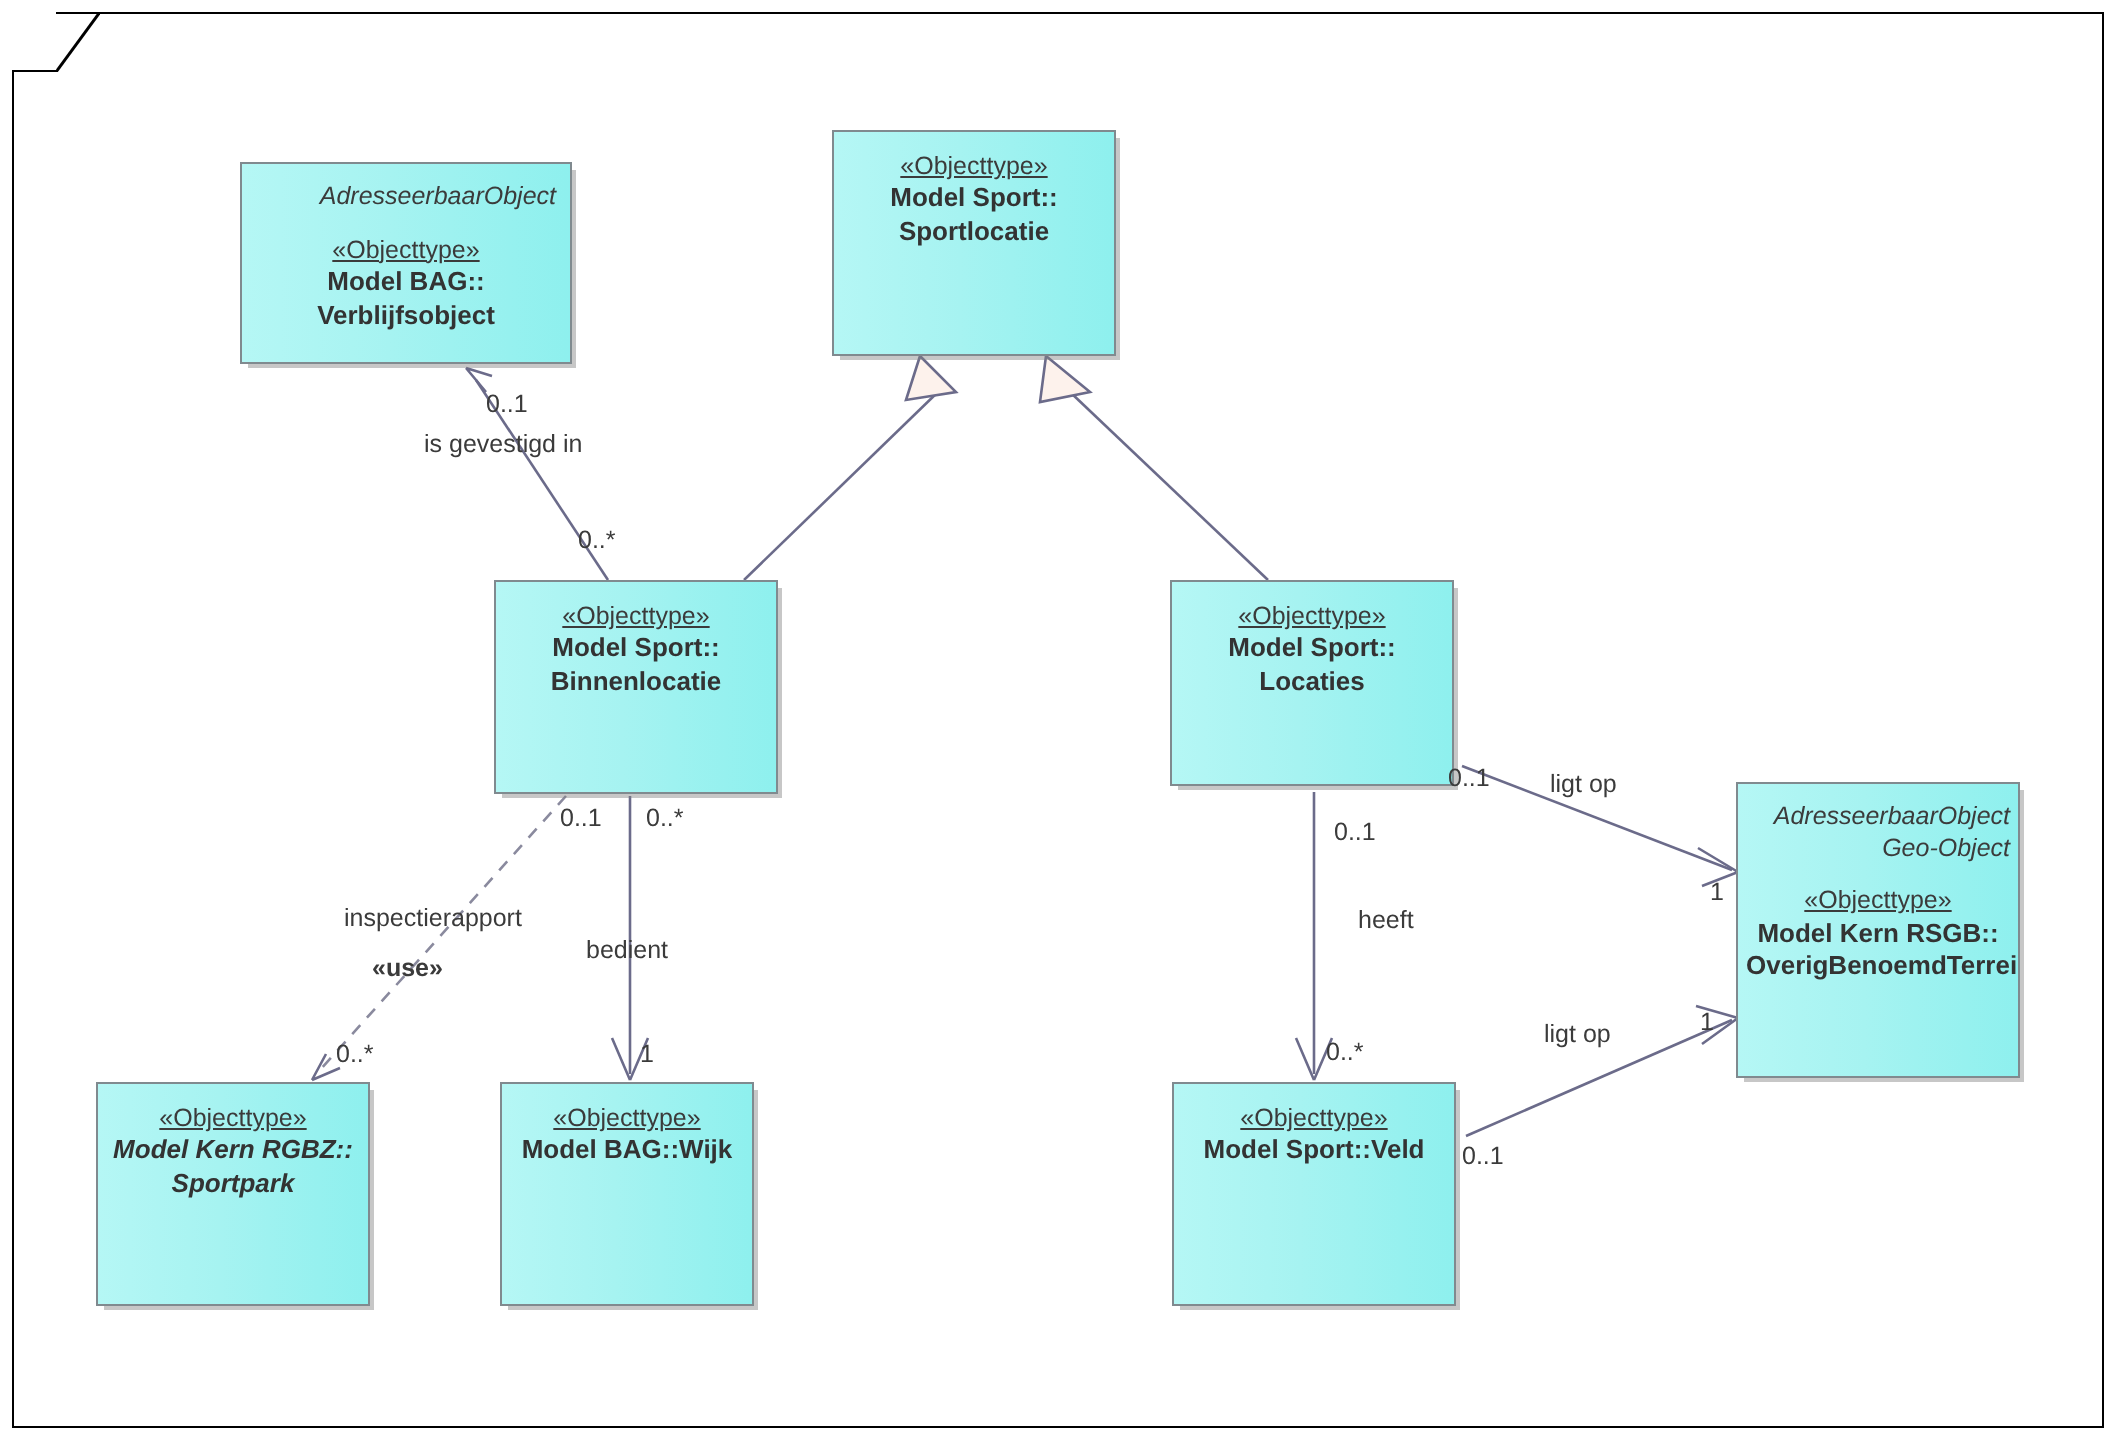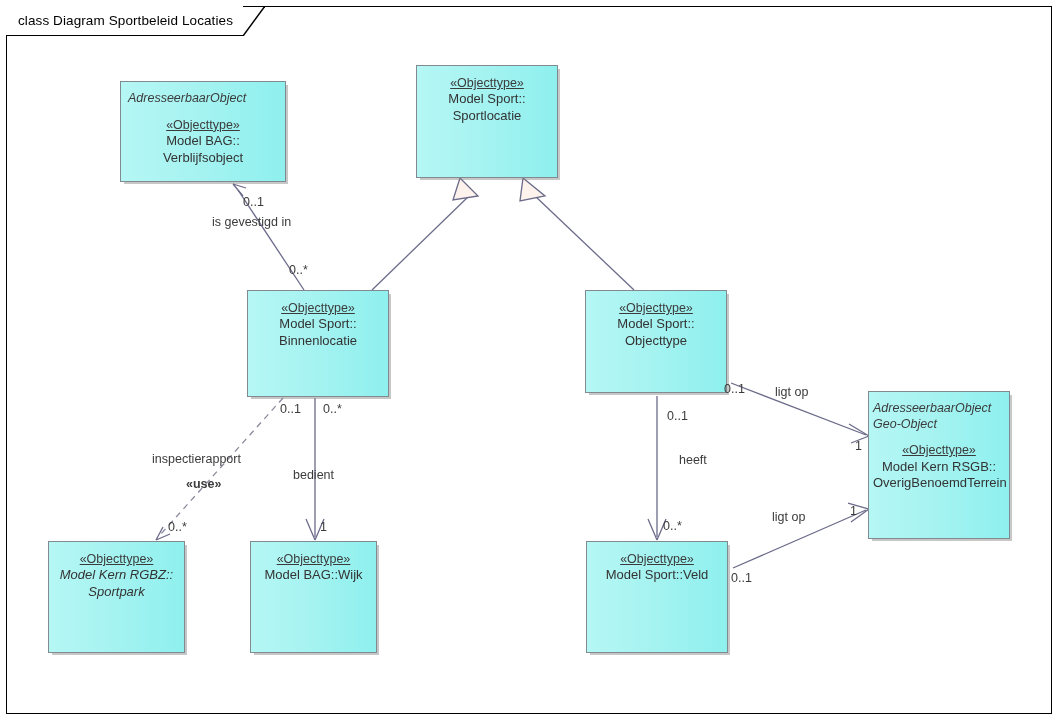--- a/index.html
+++ b/index.html
@@ -72,35 +72,35 @@
     border: 1px solid #808a8f;
     box-shadow: 3px 3px 0 -1px rgba(130,130,130,0.45);
     padding: 9px 7px 0 7px;
     text-align: center;
     color: #3b3b3b;
     overflow: hidden;
   }
   .abstract-line {
     font-size: 12.5px;
     font-style: italic;
-    text-align: left;
+    text-align: right;
     color: #3b3b3b;
     line-height: 1.25;
     white-space: nowrap;
   }
   .stereo {
     font-size: 12.5px;
     color: #3b3b3b;
     line-height: 1.3;
     white-space: nowrap;
     text-decoration: underline;
   }
   .cname {
     font-size: 13px;
-    font-weight: normal;
+    font-weight: bold;
     color: #333333;
     line-height: 1.3;
     white-space: nowrap;
   }
   .cname.italic {
     font-style: italic;
   }
   .gap-after-abstract { height: 10px; }
 
   
@@ -142,21 +142,20 @@
 </style>
 </head>
 <body>
 
 <div id="canvas">
 
   <div class="frame"></div>
 
   <div class="frame-tab">
     <div class="frame-tab-body">
-      <span class="frame-tab-label">class Diagram Sportbeleid Locaties</span>
       <svg class="frame-tab-slant" viewBox="0 0 22 30">
         <path d="M0,30 L22,0" stroke="#000000" stroke-width="1.5" fill="none"></path>
         <path d="M0,29.2 L22,29.2" stroke="#000000" stroke-width="0" fill="none"></path>
       </svg>
     </div>
   </div>
 
   <svg id="links">
 
     <g>
@@ -217,21 +216,21 @@
 
   <div class="uml-class" style="left:247px; top:290px; width:142px; height:107px;">
     <div class="stereo">«Objecttype»</div>
     <div class="cname">Model Sport::</div>
     <div class="cname">Binnenlocatie</div>
   </div>
 
   <div class="uml-class" style="left:585px; top:290px; width:142px; height:103px;">
     <div class="stereo">«Objecttype»</div>
     <div class="cname">Model Sport::</div>
-    <div class="cname">Objecttype</div>
+    <div class="cname">Locaties</div>
   </div>
 
   <div class="uml-class" style="left:868px; top:391px; width:142px; height:148px; padding-left:4px; padding-right:4px;">
     <div class="abstract-line">AdresseerbaarObject</div>
     <div class="abstract-line">Geo-Object</div>
     <div class="gap-after-abstract"></div>
     <div class="stereo">«Objecttype»</div>
     <div class="cname">Model Kern RSGB::</div>
     <div class="cname">OverigBenoemdTerrein</div>
   </div>
@@ -250,21 +249,21 @@
   <div class="uml-class" style="left:586px; top:541px; width:142px; height:112px;">
     <div class="stereo">«Objecttype»</div>
     <div class="cname">Model Sport::Veld</div>
   </div>
 
   <span class="lbl mult" style="left:243px; top:196px;">0..1</span>
   <span class="lbl role" style="left:212px; top:216px;">is gevestigd in</span>
   <span class="lbl mult" style="left:289px; top:264px;">0..*</span>
 
   <span class="lbl mult" style="left:280px; top:403px;">0..1</span>
-  <span class="lbl role" style="left:152px; top:453px;">inspectierapport</span>
+  <span class="lbl role" style="left:172px; top:453px;">inspectierapport</span>
   <span class="lbl" style="left:186px; top:478px;font-weight:bold;">«use»</span>
   <span class="lbl mult" style="left:168px; top:521px;">0..*</span>
 
   <span class="lbl mult" style="left:323px; top:403px;">0..*</span>
   <span class="lbl role" style="left:293px; top:469px;">bedient</span>
   <span class="lbl mult" style="left:320px; top:521px;">1</span>
 
   <span class="lbl mult" style="left:667px; top:410px;">0..1</span>
   <span class="lbl role" style="left:679px; top:454px;">heeft</span>
   <span class="lbl mult" style="left:663px; top:520px;">0..*</span>

